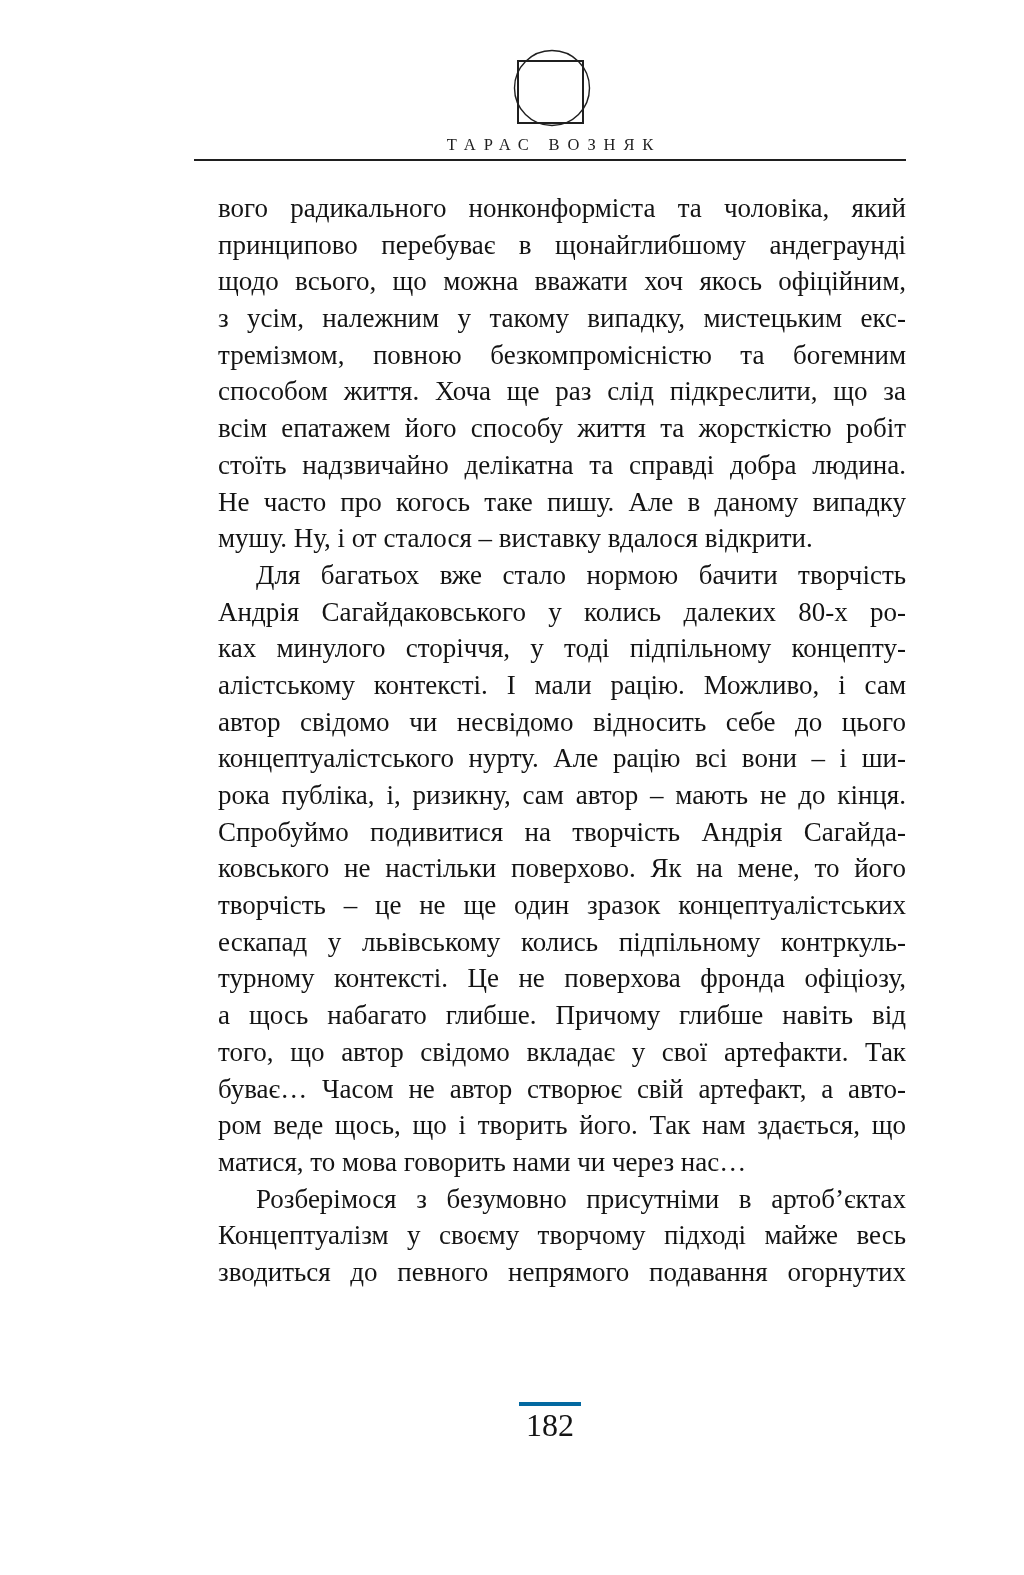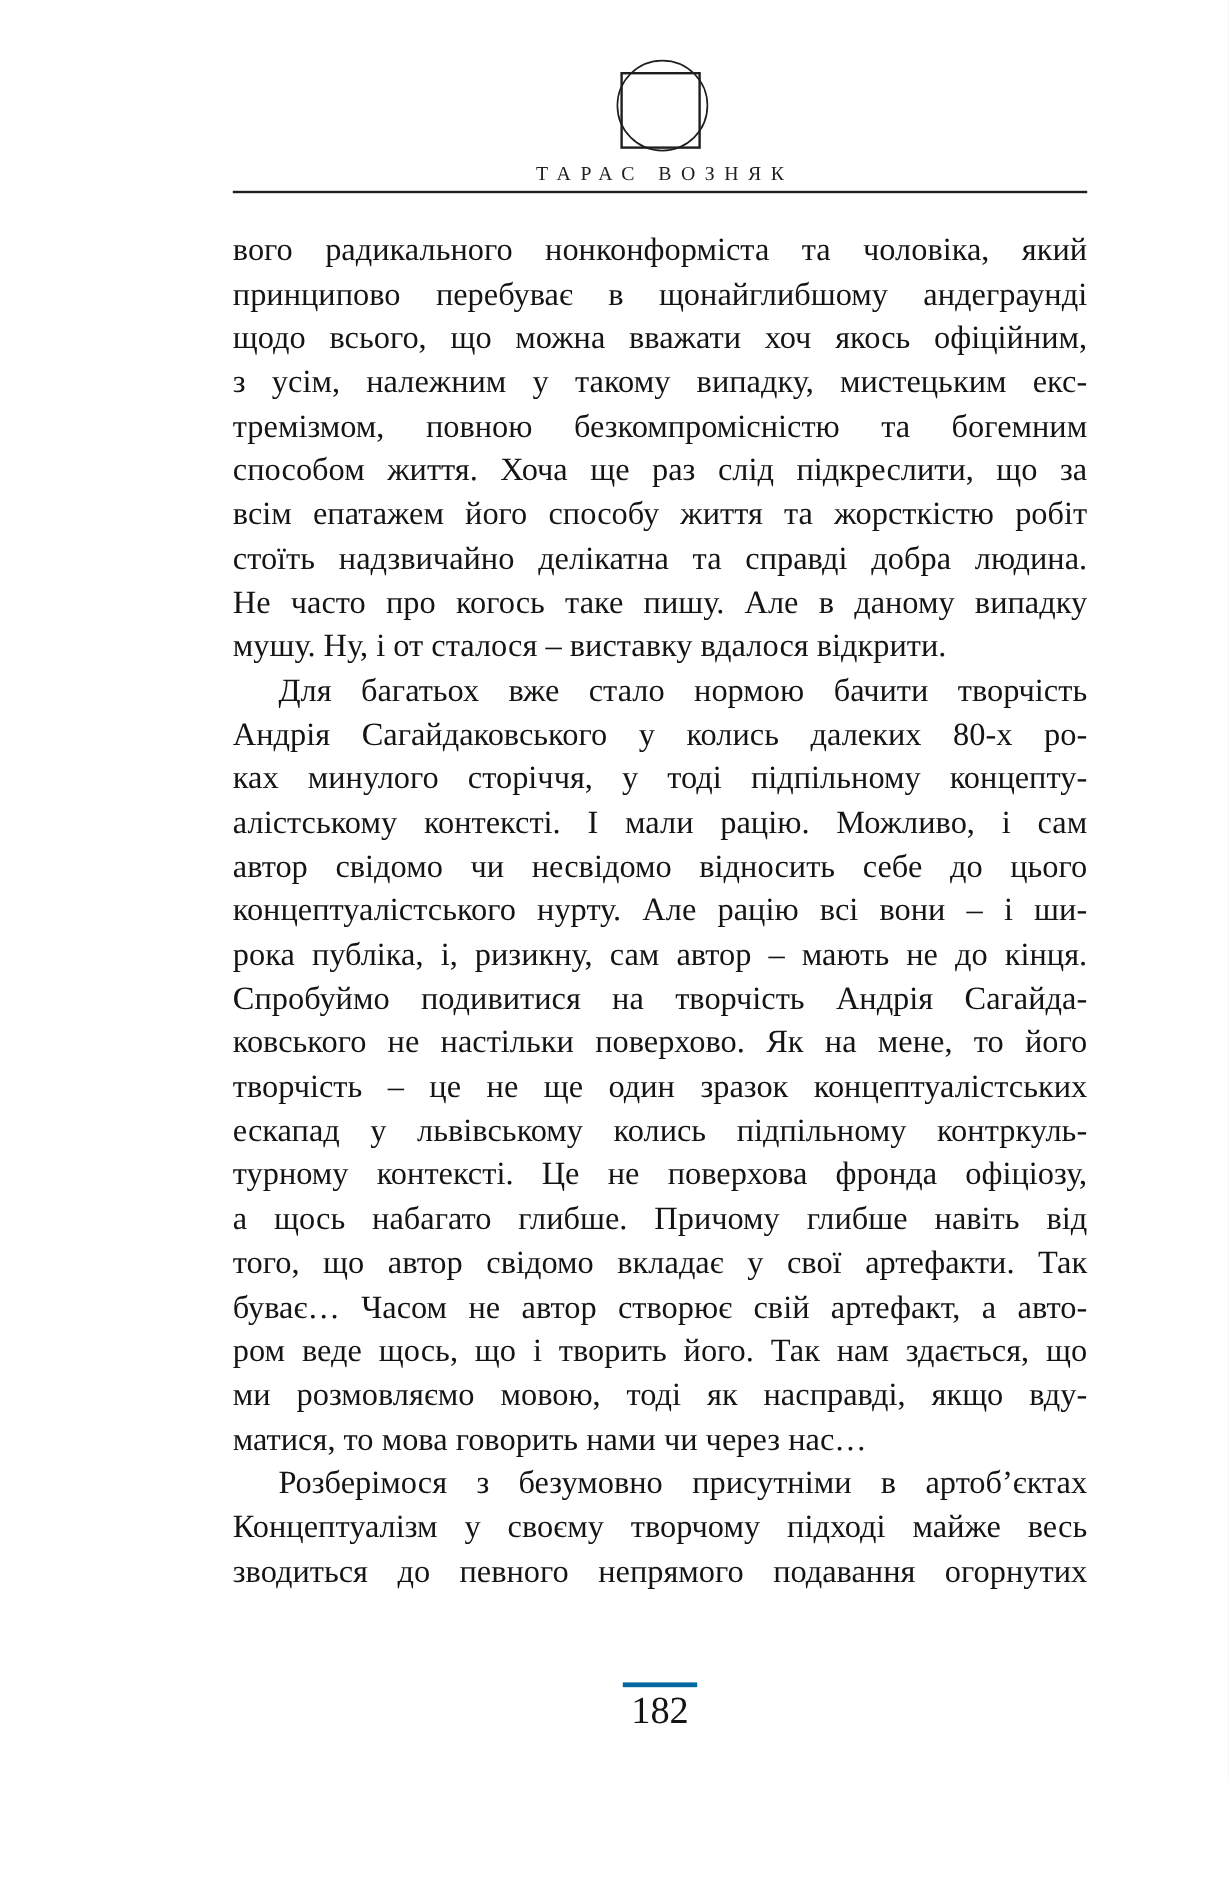--- a/index.html
+++ b/index.html
@@ -39,20 +39,21 @@
     line-height:36.7px;
     color:#141414;
   }
   .paragraph{margin:0;padding:0;}
   .line{
     text-align:justify;
     text-align-last:justify;
     white-space:normal;
     height:36.7px;
     overflow:visible;
+    margin-left:24px;
   }
   .line.no-justify{text-align-last:left;}
   .line.first-indent{text-indent:38px;}
   
   .footer{
     position:absolute;left:194px;top:1402px;width:712px;
     text-align:center;
   }
   .pagenum{
     display:inline-block;
@@ -101,21 +102,20 @@
         <div class="line">рока публіка, і, ризикну, сам автор – мають не до кінця.</div>
         <div class="line">Спробуймо подивитися на творчість Андрія Сагайда-</div>
         <div class="line">ковського не настільки поверхово. Як на мене, то його</div>
         <div class="line">творчість – це не ще один зразок концептуалістських</div>
         <div class="line">ескапад у львівському колись підпільному контркуль-</div>
         <div class="line">турному контексті. Це не поверхова фронда офіціозу,</div>
         <div class="line">а щось набагато глибше. Причому глибше навіть від</div>
         <div class="line">того, що автор свідомо вкладає у свої артефакти. Так</div>
         <div class="line">буває… Часом не автор створює свій артефакт, а авто-</div>
         <div class="line">ром веде щось, що і творить його. Так нам здається, що</div>
-        <div class="line">ми розмовляємо мовою, тоді як насправді, якщо вду-</div>
         <div class="line no-justify">матися, то мова говорить нами чи через нас…</div>
       </div>
       <div class="paragraph">
         <div class="line first-indent">Розберімося з безумовно присутніми в артоб’єктах</div>
         <div class="line">Концептуалізм у своєму творчому підході майже весь</div>
         <div class="line">зводиться до певного непрямого подавання огорнутих</div>
       </div>
     </div>
 
   <div class="footer">

